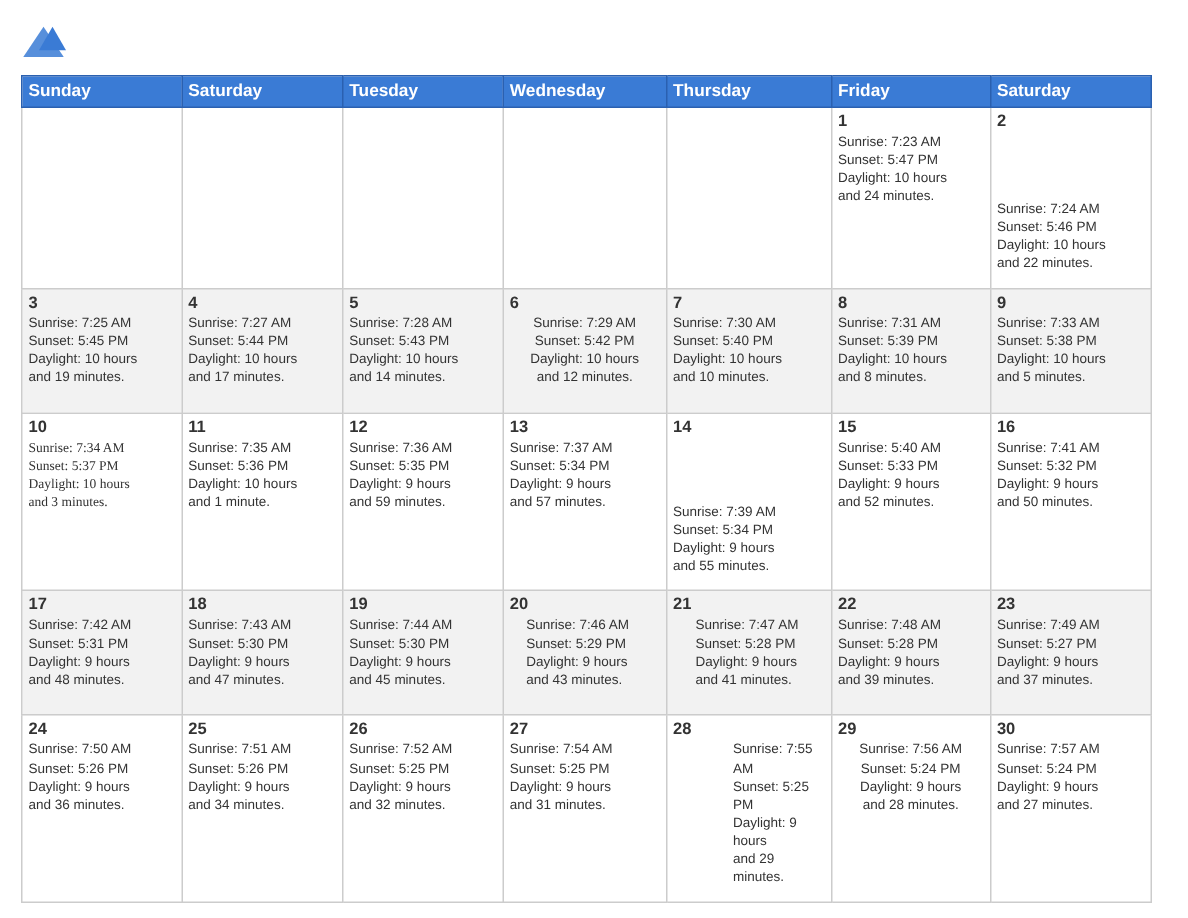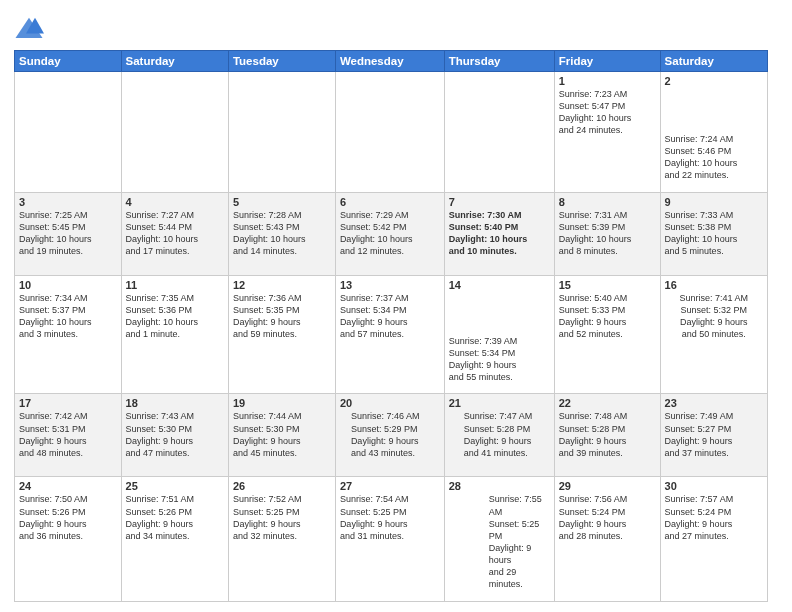--- a/index.html
+++ b/index.html
@@ -182,28 +182,28 @@
             </td>
             <td>
               <span class="day-num">5</span>
               <div class="day-info" style="white-space: pre-line;">Sunrise: 7:28 AM
 Sunset: 5:43 PM
 Daylight: 10 hours
 and 14 minutes.</div>
             </td>
             <td>
               <span class="day-num">6</span>
-              <div class="day-info" style="white-space: pre-line;">Sunrise: 7:29 AM
+              <div class="day-info" style="white-space: pre-line; text-align: center;">Sunrise: 7:29 AM
 Sunset: 5:42 PM
 Daylight: 10 hours
 and 12 minutes.</div>
             </td>
             <td>
               <span class="day-num">7</span>
-              <div class="day-info" style="white-space: pre-line; font-weight: bold;">Sunrise: 7:30 AM
+              <div class="day-info" style="white-space: pre-line;">Sunrise: 7:30 AM
 Sunset: 5:40 PM
 Daylight: 10 hours
 and 10 minutes.</div>
             </td>
             <td>
               <span class="day-num">8</span>
               <div class="day-info" style="white-space: pre-line;">Sunrise: 7:31 AM
 Sunset: 5:39 PM
 Daylight: 10 hours
 and 8 minutes.</div>
@@ -212,21 +212,21 @@
               <span class="day-num">9</span>
               <div class="day-info" style="white-space: pre-line;">Sunrise: 7:33 AM
 Sunset: 5:38 PM
 Daylight: 10 hours
 and 5 minutes.</div>
             </td>
           </tr>
           <tr>
             <td>
               <span class="day-num">10</span>
-              <div class="day-info" style="white-space: pre-line;">Sunrise: 7:34 AM
+              <div class="day-info" style="white-space: pre-line; font-family: Liberation Serif, serif;">Sunrise: 7:34 AM
 Sunset: 5:37 PM
 Daylight: 10 hours
 and 3 minutes.</div>
             </td>
             <td>
               <span class="day-num">11</span>
               <div class="day-info" style="white-space: pre-line;">Sunrise: 7:35 AM
 Sunset: 5:36 PM
 Daylight: 10 hours
 and 1 minute.</div>
@@ -254,21 +254,21 @@
             </td>
             <td>
               <span class="day-num">15</span>
               <div class="day-info" style="white-space: pre-line;">Sunrise: 5:40 AM
 Sunset: 5:33 PM
 Daylight: 9 hours
 and 52 minutes.</div>
             </td>
             <td>
               <span class="day-num">16</span>
-              <div class="day-info" style="white-space: pre-line; text-align: center;">Sunrise: 7:41 AM
+              <div class="day-info" style="white-space: pre-line;">Sunrise: 7:41 AM
 Sunset: 5:32 PM
 Daylight: 9 hours
 and 50 minutes.</div>
             </td>
           </tr>
           <tr>
             <td>
               <span class="day-num">17</span>
               <div class="day-info" style="white-space: pre-line;">Sunrise: 7:42 AM
 Sunset: 5:31 PM
@@ -349,21 +349,21 @@
             </td>
             <td>
               <span class="day-num">28</span>
               <div class="day-info" style="white-space: pre-line; margin-left: 40px;">Sunrise: 7:55 AM
 Sunset: 5:25 PM
 Daylight: 9 hours
 and 29 minutes.</div>
             </td>
             <td>
               <span class="day-num">29</span>
-              <div class="day-info" style="white-space: pre-line;">Sunrise: 7:56 AM
+              <div class="day-info" style="white-space: pre-line; text-align: center;">Sunrise: 7:56 AM
 Sunset: 5:24 PM
 Daylight: 9 hours
 and 28 minutes.</div>
             </td>
             <td>
               <span class="day-num">30</span>
               <div class="day-info" style="white-space: pre-line;">Sunrise: 7:57 AM
 Sunset: 5:24 PM
 Daylight: 9 hours
 and 27 minutes.</div>

